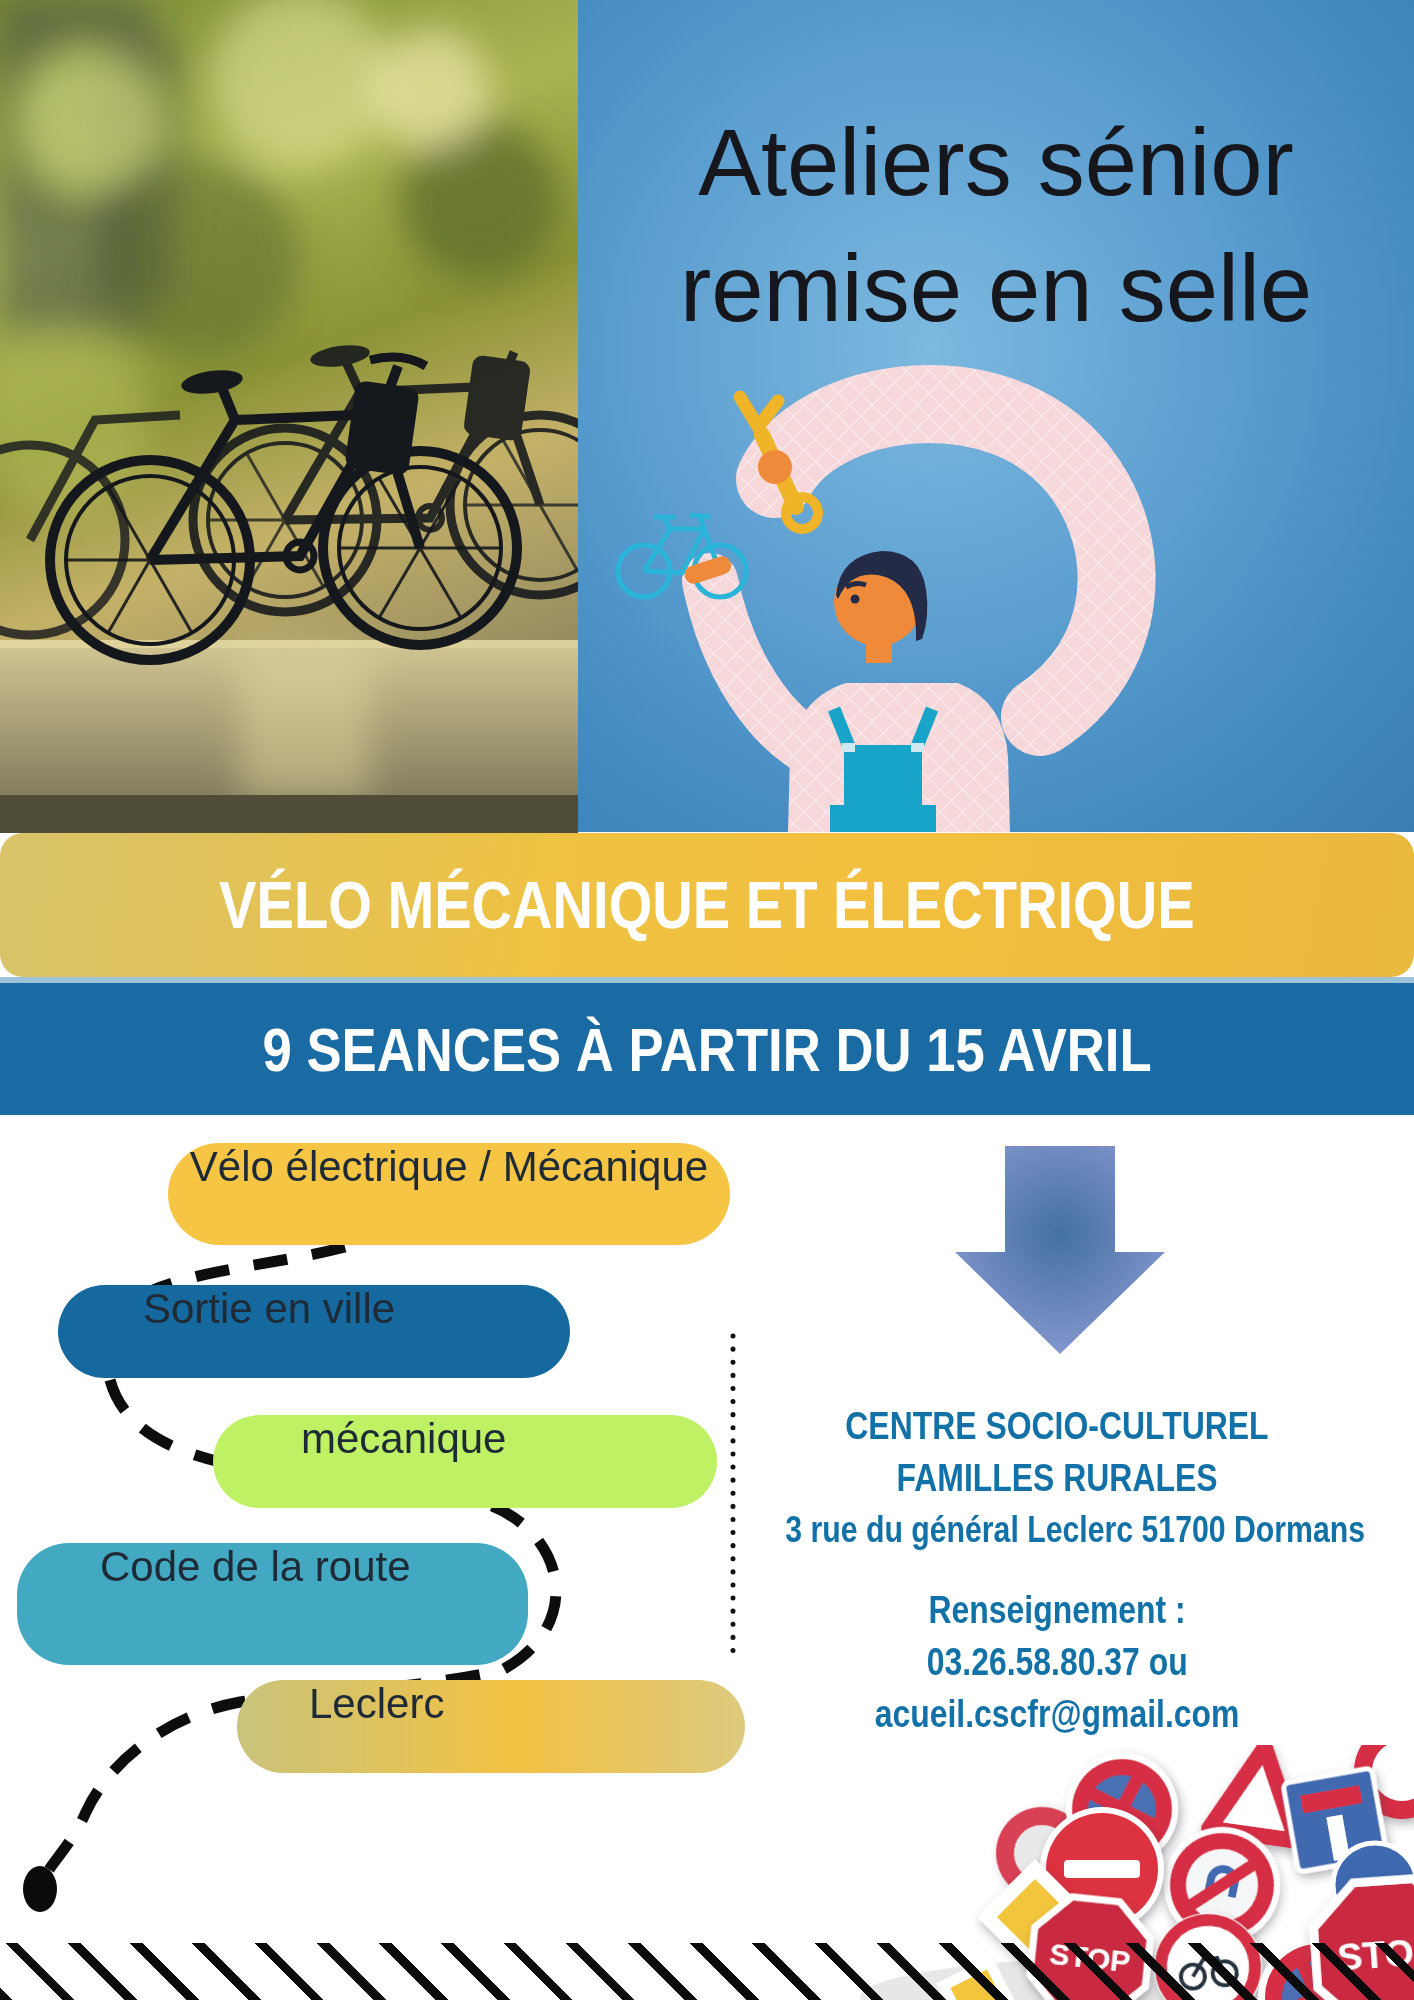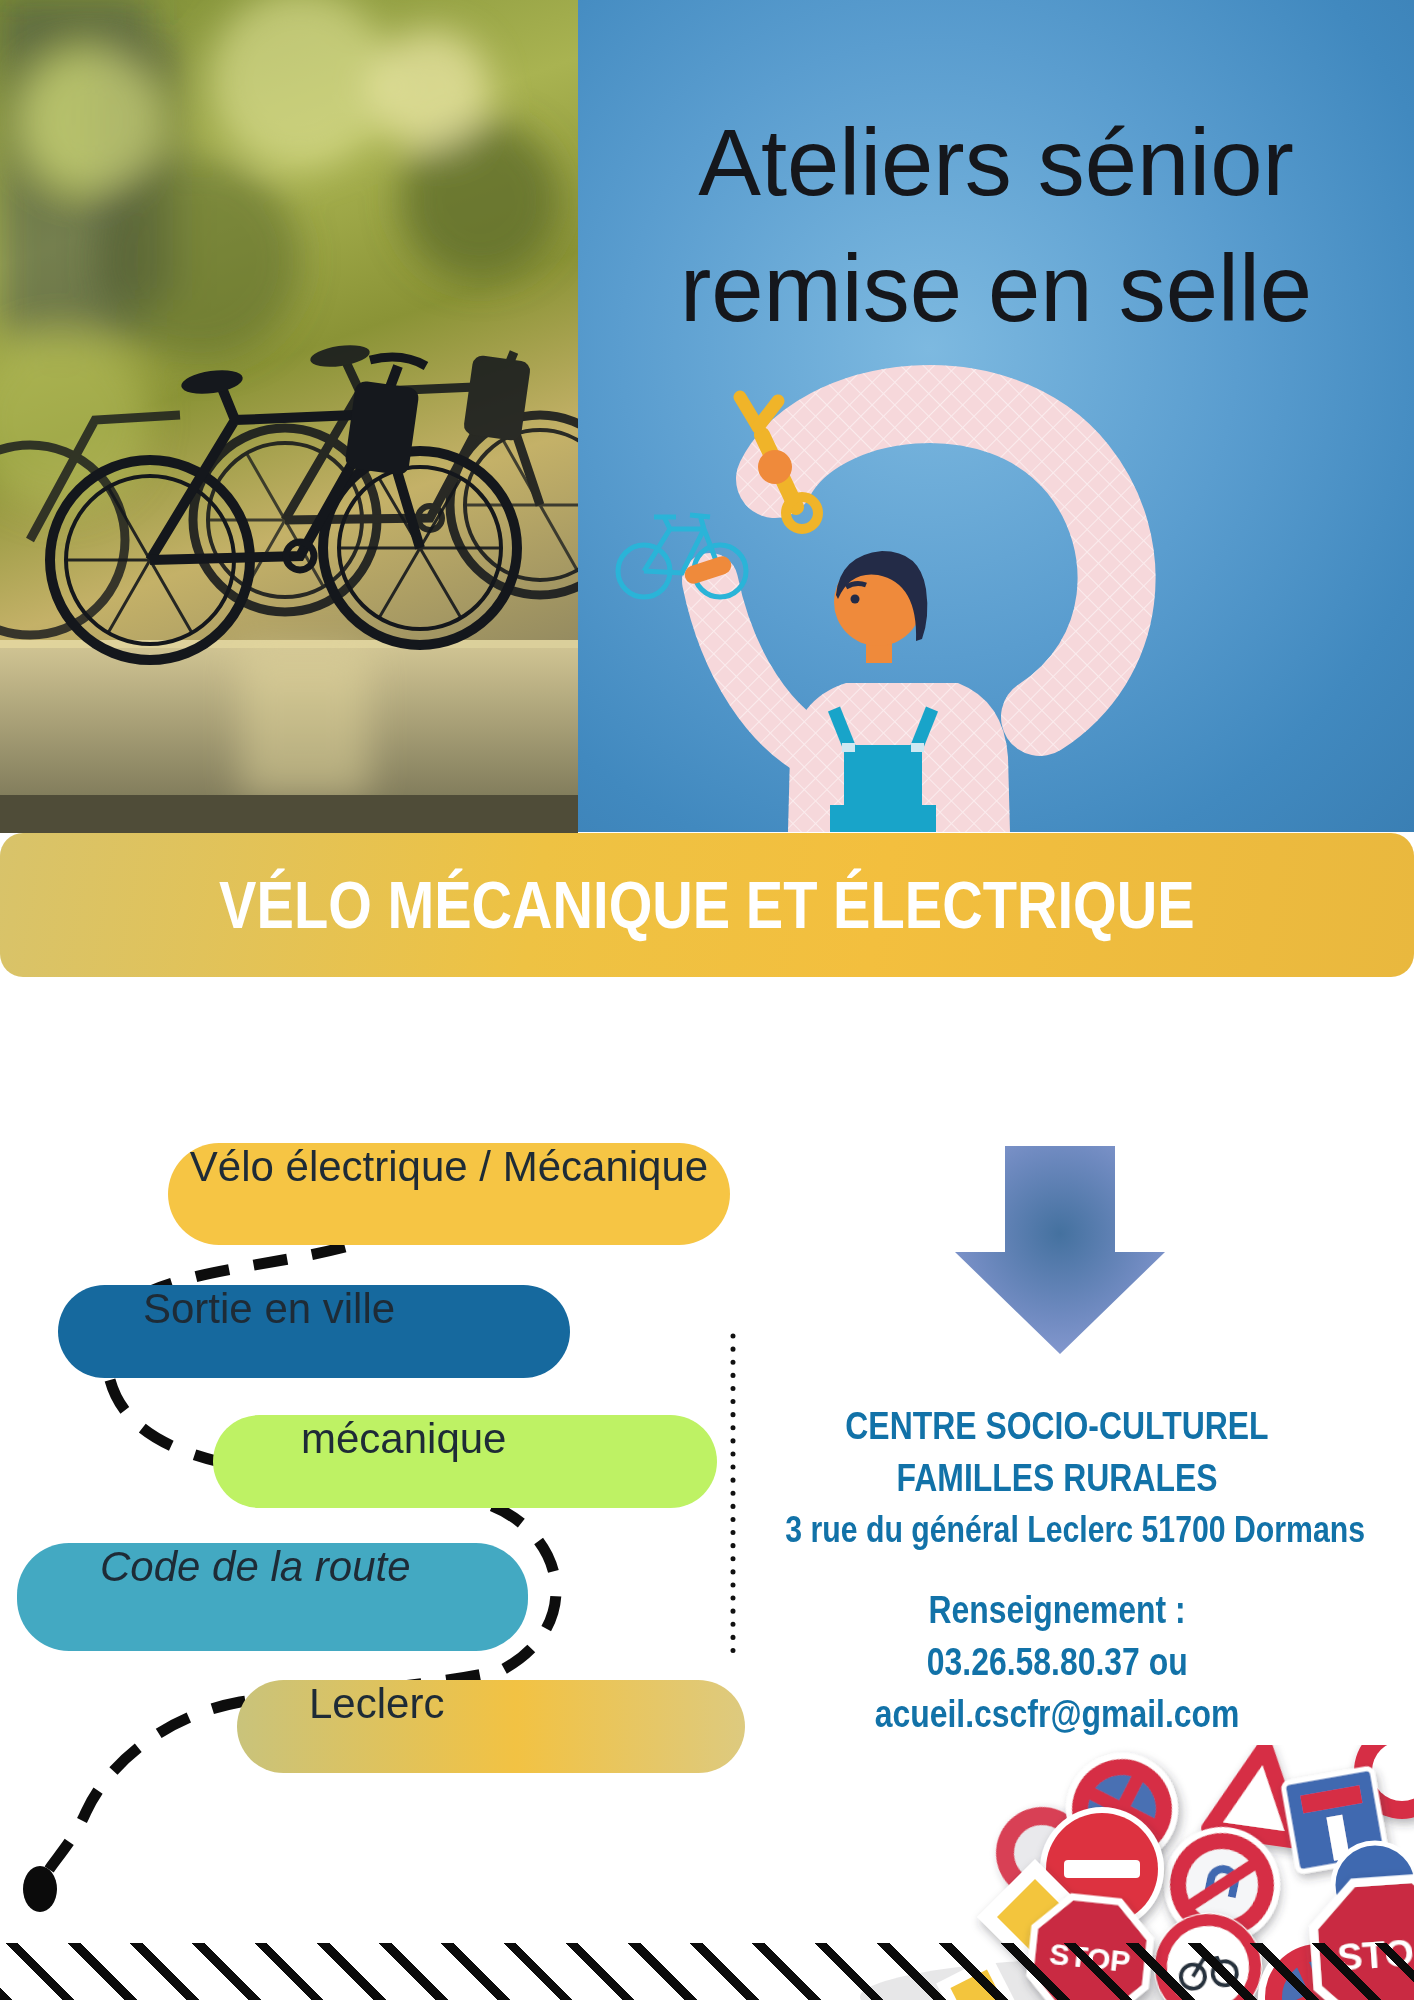--- a/index.html
+++ b/index.html
@@ -26,21 +26,21 @@
   .cond{display:inline-block;transform:scaleX(.85);transform-origin:center;white-space:nowrap;}
   .cond80{display:inline-block;transform:scaleX(.80);transform-origin:center;white-space:nowrap;}
   .cond84{display:inline-block;transform:scaleX(.84);transform-origin:center;white-space:nowrap;}
 
   
   .pill{position:absolute;display:flex;align-items:flex-start;font-size:42px;color:#1e2b36;
         border-radius:52px;box-sizing:border-box;z-index:3;}
   .pill-1{left:168px;top:1143px;width:562px;height:102px;background:#f6c544;justify-content:center;}
   .pill-2{left:58px;top:1285px;width:512px;height:93px;background:#16699e;padding-left:85px;}
   .pill-3{left:213px;top:1415px;width:504px;height:93px;background:#bef264;padding-left:88px;}
-  .pill-4{left:17px;top:1543px;width:511px;height:108px;background:#43a9c2;padding-left:83px;font-style:italic;}
+  .pill-4{left:17px;top:1543px;width:511px;height:122px;background:#43a9c2;padding-left:83px;}
   .pill-5{left:237px;top:1680px;width:508px;height:93px;padding-left:72px;
           background:linear-gradient(90deg,#c9c37b 0%,#f2c243 55%,#ddca7f 100%);}
 
   .overlay{position:absolute;left:0;top:0;width:1414px;height:2000px;z-index:2;pointer-events:none;}
 
   
   .arrow{position:absolute;left:950px;top:1140px;width:220px;height:220px;z-index:3;}
   .contact{position:absolute;left:730px;top:1400px;width:654px;text-align:center;
            color:#1272a8;font-weight:bold;font-size:38px;line-height:52px;z-index:3;}
   .contact .addr{font-size:36px;}
@@ -192,20 +192,23 @@
         <circle cx="142" cy="212" r="26"></circle>
         <path d="M66 212 L92 170 L126 170 L142 212 M92 170 L86 158 M76 158 H98 M126 170 L122 156 M112 156 L132 158 M66 212 L104 214 L126 170"></path>
       </g>
       <rect x="106" y="202" width="48" height="18" rx="9" fill="#ef8a3b" transform="rotate(-18 130 211)"></rect>
     </svg>
   </div>
 
   <div class="banner banner-yellow">
     <span class="cond">VÉLO MÉCANIQUE ET ÉLECTRIQUE</span>
   </div>
+  <div class="banner banner-blue">
+    <span class="cond">9 SEANCES À PARTIR DU 15 AVRIL</span>
+  </div>
 
   <svg class="overlay" viewBox="0 0 1414 2000">
     <g fill="none" stroke="#0d0d0d" stroke-width="11" stroke-dasharray="34 25">
       <path d="M345 1247 C275 1265 205 1268 148 1292"></path>
       <path d="M110 1380 C122 1424 162 1448 220 1462"></path>
       <path d="M492 1506 C566 1536 584 1626 502 1670 C402 1692 300 1692 240 1702 C164 1716 108 1764 86 1812 C72 1844 52 1862 44 1878"></path>
     </g>
     <ellipse cx="40" cy="1889" rx="17" ry="23" fill="#0b0b0b"></ellipse>
     <line x1="733" y1="1336" x2="733" y2="1658" stroke="#111" stroke-width="5" stroke-dasharray="0.1 13" stroke-linecap="round"></line>
   </svg>

